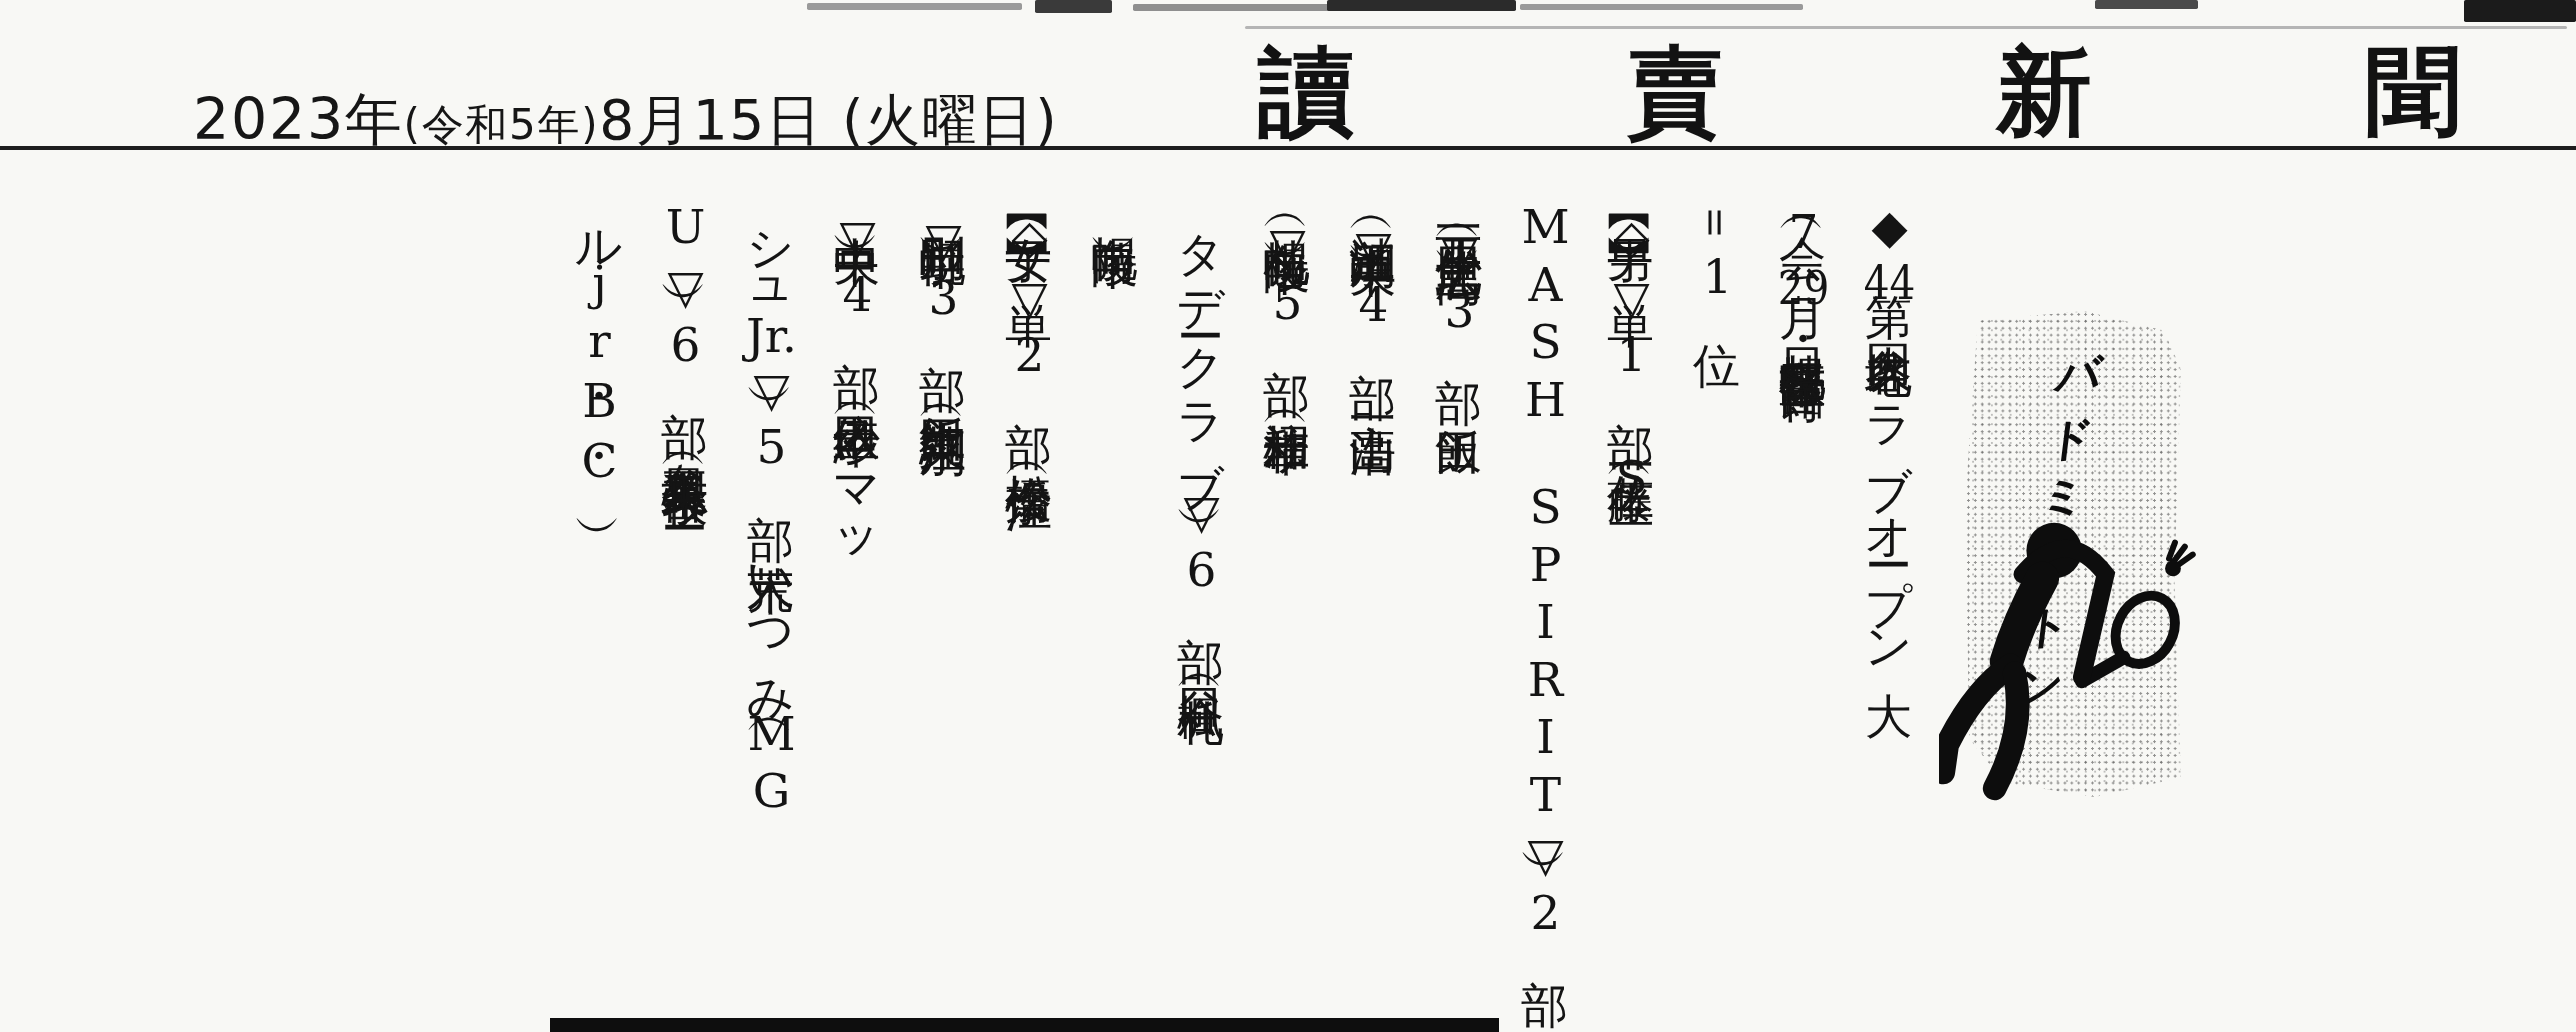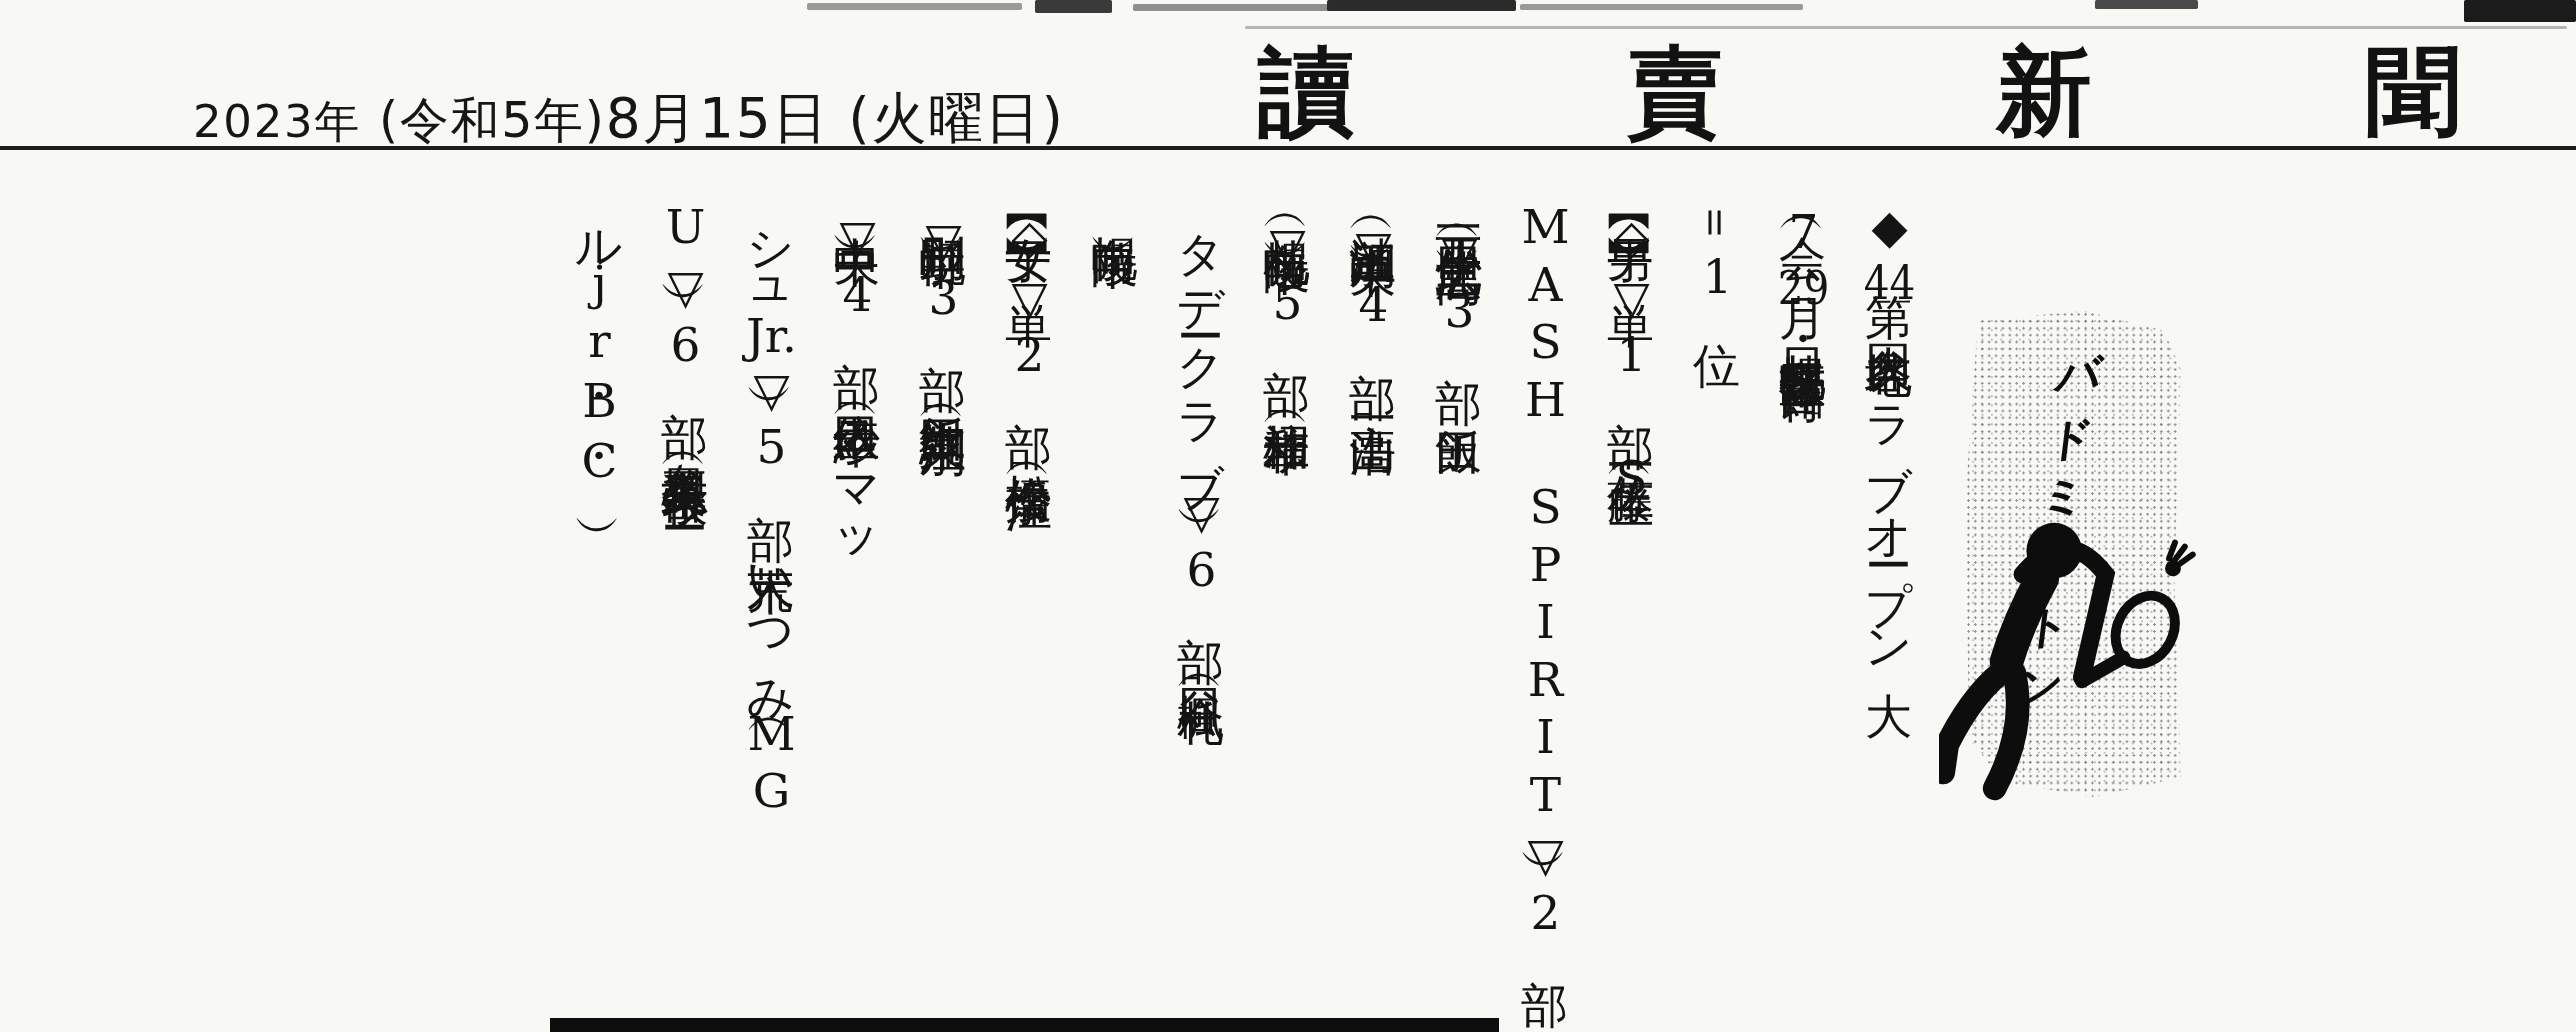--- a/index.html
+++ b/index.html
@@ -5,22 +5,22 @@
   html,body{margin:0;padding:0;}
   body{width:2576px;height:1033px;background:#eef0ec;font-family:"DejaVu Sans",sans-serif;}
   .page{position:relative;width:2576px;height:1033px;background:#f8f8f5;overflow:hidden;color:#1c1c1c;}
 
   
   .bar{position:absolute;border-radius:1.7px;}
 
   
   .date-line{position:absolute;left:193px;top:82px;white-space:nowrap;
     font-family:"DejaVu Sans",sans-serif;font-weight:500;color:#161616;letter-spacing:1.7px;}
-  .date-line .yr{font-size:45px;}
-  .date-line .era{font-size:49px;margin-left:18px;}
+  .date-line .yr{font-size:57px;}
+  .date-line .era{font-size:42px;}
   .date-line .rest{font-size:55px;margin-top:20px;}
   .paper-name{position:absolute;left:1258px;top:29px;font-family:"DejaVu Serif",serif;
     font-weight:bold;font-size:96px;letter-spacing:273px;color:#121212;white-space:nowrap;}
   .header-rule{position:absolute;left:0;top:146px;width:2576px;height:4.3px;background:#1e1e1e;}
 
   
   .article{position:absolute;left:558px;top:199px;width:1374px;height:850px;
     writing-mode:vertical-rl;text-orientation:mixed;
     font-family:"DejaVu Serif",serif;font-size:47px;color:#141414;}
   .article .col{width:86px;line-height:86px;letter-spacing:2.6px;white-space:nowrap;}

